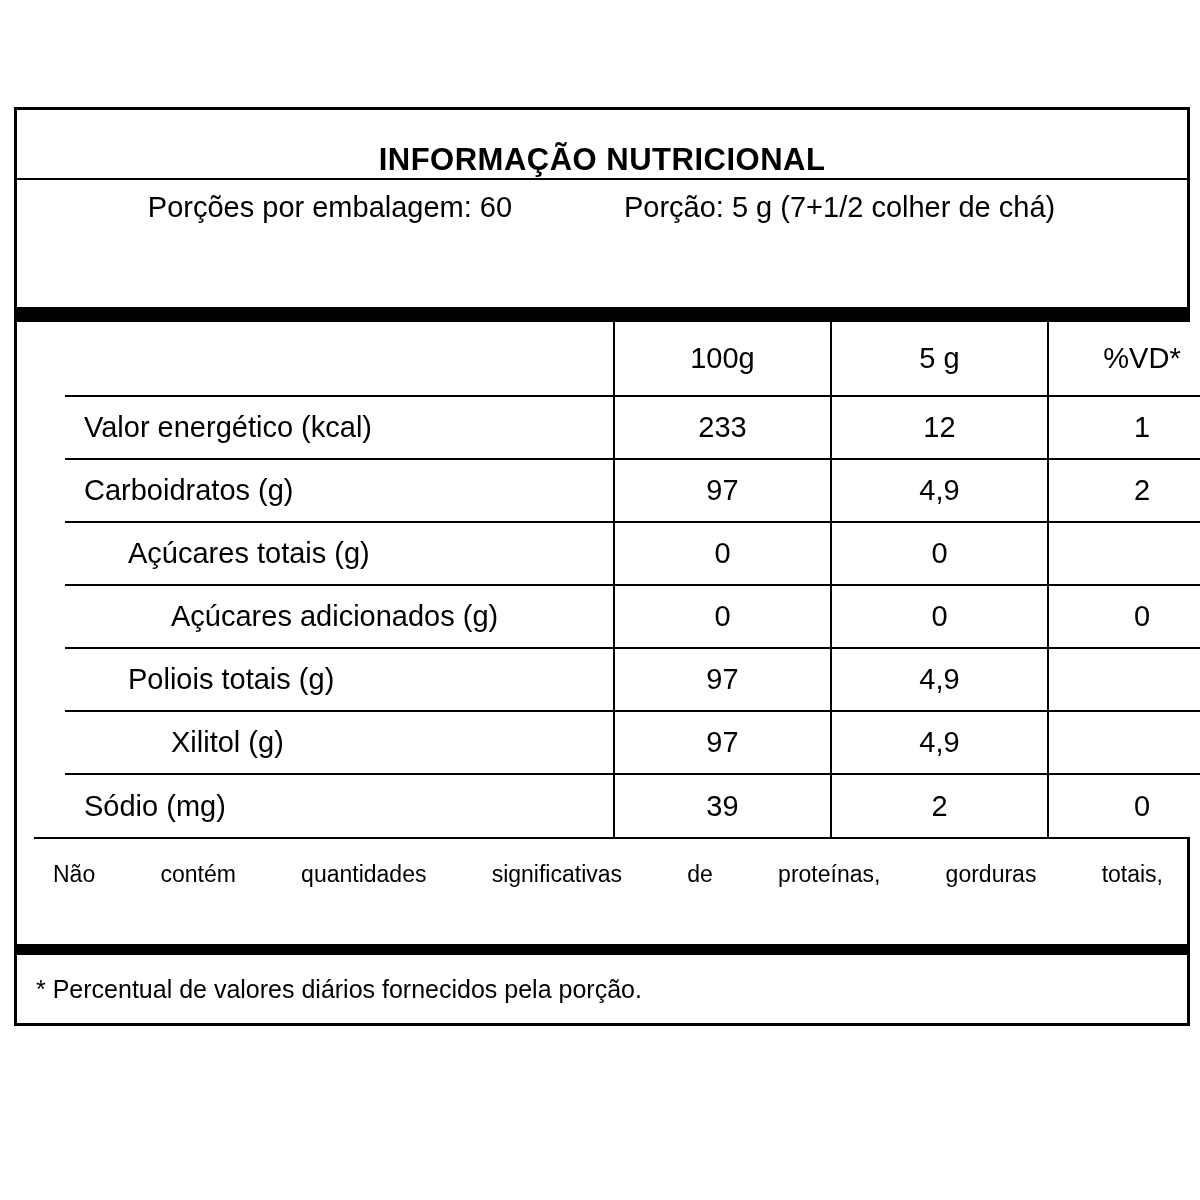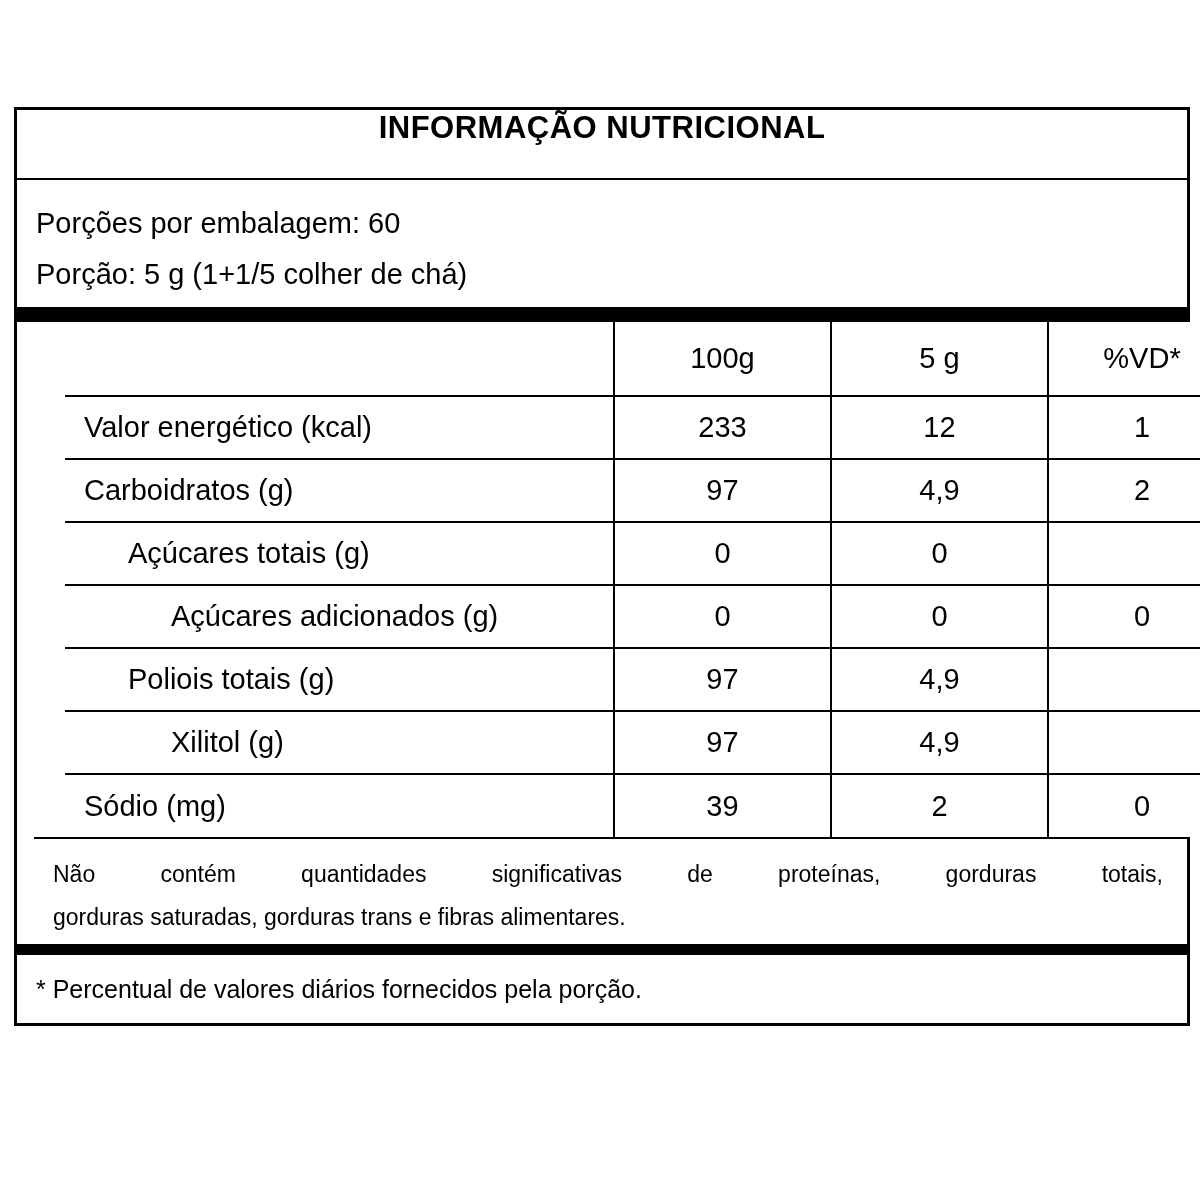--- a/index.html
+++ b/index.html
@@ -11,32 +11,32 @@
   }
   .label-box {
     position: absolute;
     left: 14px; top: 107px;
     width: 1176px;
     background: #ffffff;
     border: 3px solid #000000;
   }
   .title-bar {
     height: 70px;
-    display: flex; align-items: flex-start; justify-content: center;
+    display: flex; align-items: flex-end; justify-content: center;
     border-bottom: 2px solid #000000;
   }
   .title-bar h1 {
     font-size: 31px;
     font-weight: bold;
     letter-spacing: 0.5px;
   }
   .serving {
     height: 127px;
     padding: 10px 20px 0 19px;
-    display: flex; flex-direction: column; justify-content: space-evenly;
+    display: flex; flex-direction: row; justify-content: space-evenly;
   }
   .serving div {
     font-size: 29px;
     line-height: 34px;
   }
   .thick-bar { height: 15px; background: #000000; }
   .thick-bar-thin { height: 11px; background: #000000; }
   table.grid {
     width: 100%;
     border-collapse: collapse;
@@ -86,21 +86,21 @@
 <body>
 
 <div class="label-box">
 
   <div class="title-bar">
     <h1>INFORMAÇÃO NUTRICIONAL</h1>
   </div>
 
   <div class="serving">
     <div>Porções por embalagem: 60</div>
-    <div>Porção: 5 g (1+1/5 colher de chá)</div>
+    <div>Porção: 5 g (7+1/2 colher de chá)</div>
   </div>
 
   <div class="thick-bar"></div>
 
   <table class="grid">
     <colgroup>
       <col class="c-label">
         <col class="c-100">
         <col class="c-5">
         <col class="c-vd">
@@ -152,21 +152,20 @@
       <td class="lbl">Sódio (mg)</td>
       <td class="num">39</td>
       <td class="num">2</td>
       <td class="num">0</td>
     </tr>
   </tbody>
     </table>
 
   <div class="note">
     <div class="just">Não contém quantidades significativas de proteínas, gorduras totais,</div>
-    <div class="rest">gorduras saturadas, gorduras trans e fibras alimentares.</div>
   </div>
 
   <div class="thick-bar-thin"></div>
 
   <div class="footnote">
     <span>* Percentual de valores diários fornecidos pela porção.</span>
   </div>
 
 </div>
 

